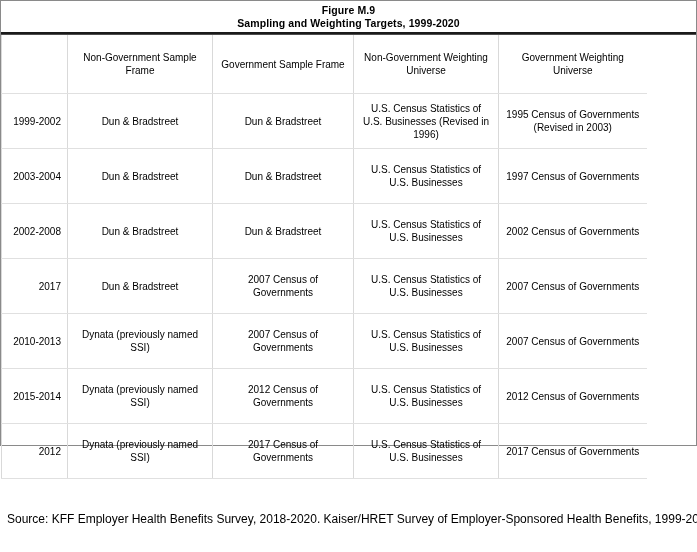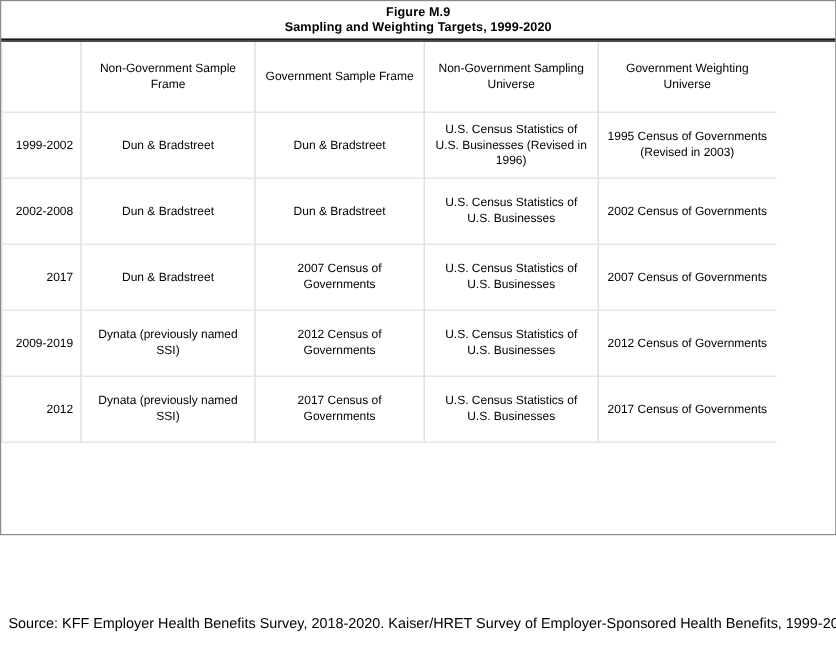--- a/index.html
+++ b/index.html
@@ -119,48 +119,62 @@
         <col class="c1">
         <col class="c2">
         <col class="c3">
         <col class="c4">
     </colgroup>
     <thead>
       <tr>
         <th class="corner"></th>
         <th>Non-Government Sample Frame</th>
         <th>Government Sample Frame</th>
-        <th>Non-Government Sampling Universe</th>
+        <th>Non-Government Weighting Universe</th>
         <th>Government Weighting Universe</th>
       </tr>
     </thead>
     <tbody>
       <tr>
         <td>1999-2002</td>
         <td>Dun &amp; Bradstreet</td>
         <td>Dun &amp; Bradstreet</td>
         <td>U.S. Census Statistics of U.S. Businesses (Revised in 1996)</td>
         <td>1995 Census of Governments (Revised in 2003)</td>
+      </tr>
+      <tr>
+        <td>2003-2004</td>
+        <td>Dun &amp; Bradstreet</td>
+        <td>Dun &amp; Bradstreet</td>
+        <td>U.S. Census Statistics of U.S. Businesses</td>
+        <td>1997 Census of Governments</td>
       </tr>
       <tr>
         <td>2002-2008</td>
         <td>Dun &amp; Bradstreet</td>
         <td>Dun &amp; Bradstreet</td>
         <td>U.S. Census Statistics of U.S. Businesses</td>
         <td>2002 Census of Governments</td>
       </tr>
       <tr>
         <td>2017</td>
         <td>Dun &amp; Bradstreet</td>
         <td>2007 Census of Governments</td>
         <td>U.S. Census Statistics of U.S. Businesses</td>
         <td>2007 Census of Governments</td>
       </tr>
       <tr>
-        <td>2009-2019</td>
+        <td>2010-2013</td>
+        <td>Dynata (previously named SSI)</td>
+        <td>2007 Census of Governments</td>
+        <td>U.S. Census Statistics of U.S. Businesses</td>
+        <td>2007 Census of Governments</td>
+      </tr>
+      <tr>
+        <td>2015-2014</td>
         <td>Dynata (previously named SSI)</td>
         <td>2012 Census of Governments</td>
         <td>U.S. Census Statistics of U.S. Businesses</td>
         <td>2012 Census of Governments</td>
       </tr>
       <tr>
         <td>2012</td>
         <td>Dynata (previously named SSI)</td>
         <td>2017 Census of Governments</td>
         <td>U.S. Census Statistics of U.S. Businesses</td>

